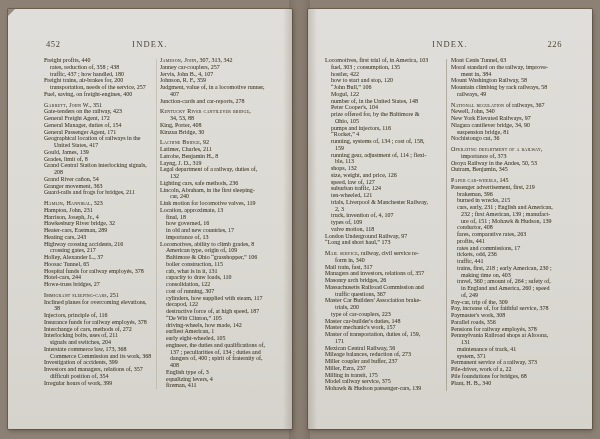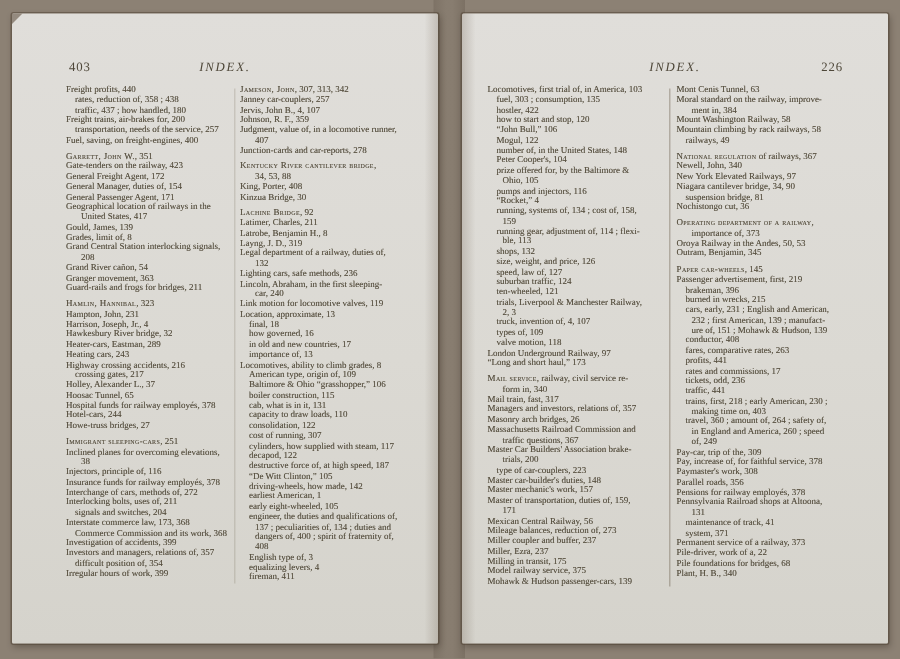--- a/index.html
+++ b/index.html
@@ -30,21 +30,21 @@
     content:"";position:absolute;left:0;top:0;bottom:0;width:9px;
     background:linear-gradient(270deg,rgba(92,76,58,0),rgba(92,76,58,.22));
   }
   .fold{
     position:absolute;left:0;top:0;width:0;height:0;
     border-top:7px solid #8c8174;border-right:7px solid transparent;opacity:.9;
   }
   .pghead{position:absolute;top:30px;left:0;right:0;height:12px;font-size:8.5px;color:#4e4739;}
   .pgtitle{
     position:absolute;left:0;right:0;text-align:center;
-    font-style:italic;letter-spacing:1.2px;
+    letter-spacing:1.2px;
   }
   .pgnum{position:absolute;top:0;letter-spacing:.6px;}
   .pgnum.nl{left:38px;}
   .pgnum.nr{right:30px;}
   .col{
     position:absolute;top:48px;
     font-size:6px;line-height:6.75px;white-space:nowrap;
     color:#575040;
     text-shadow:0 0 .4px rgba(87,80,64,.55);
   }
@@ -63,21 +63,21 @@
 </style>
 </head>
 <body>
 
 <div class="book">
   <div class="spine"></div>
 
   <div class="page left">
     <div class="fold"></div>
     <div class="pghead">
-      <span class="pgnum nl">403</span>
+      <span class="pgnum nl">452</span>
       <div class="pgtitle">INDEX.</div>
     </div>
     <div class="rule"></div>
     <div class="col c1">
         <div class="ln i0">Freight profits, 440</div>
         <div class="ln i1">rates, reduction of, 358 ; 438</div>
         <div class="ln i1">traffic, 437 ; how handled, 180</div>
         <div class="ln i0">Freight trains, air-brakes for, 200</div>
         <div class="ln i1">transportation, needs of the service, 257</div>
         <div class="ln i0">Fuel, saving, on freight-engines, 400</div>

